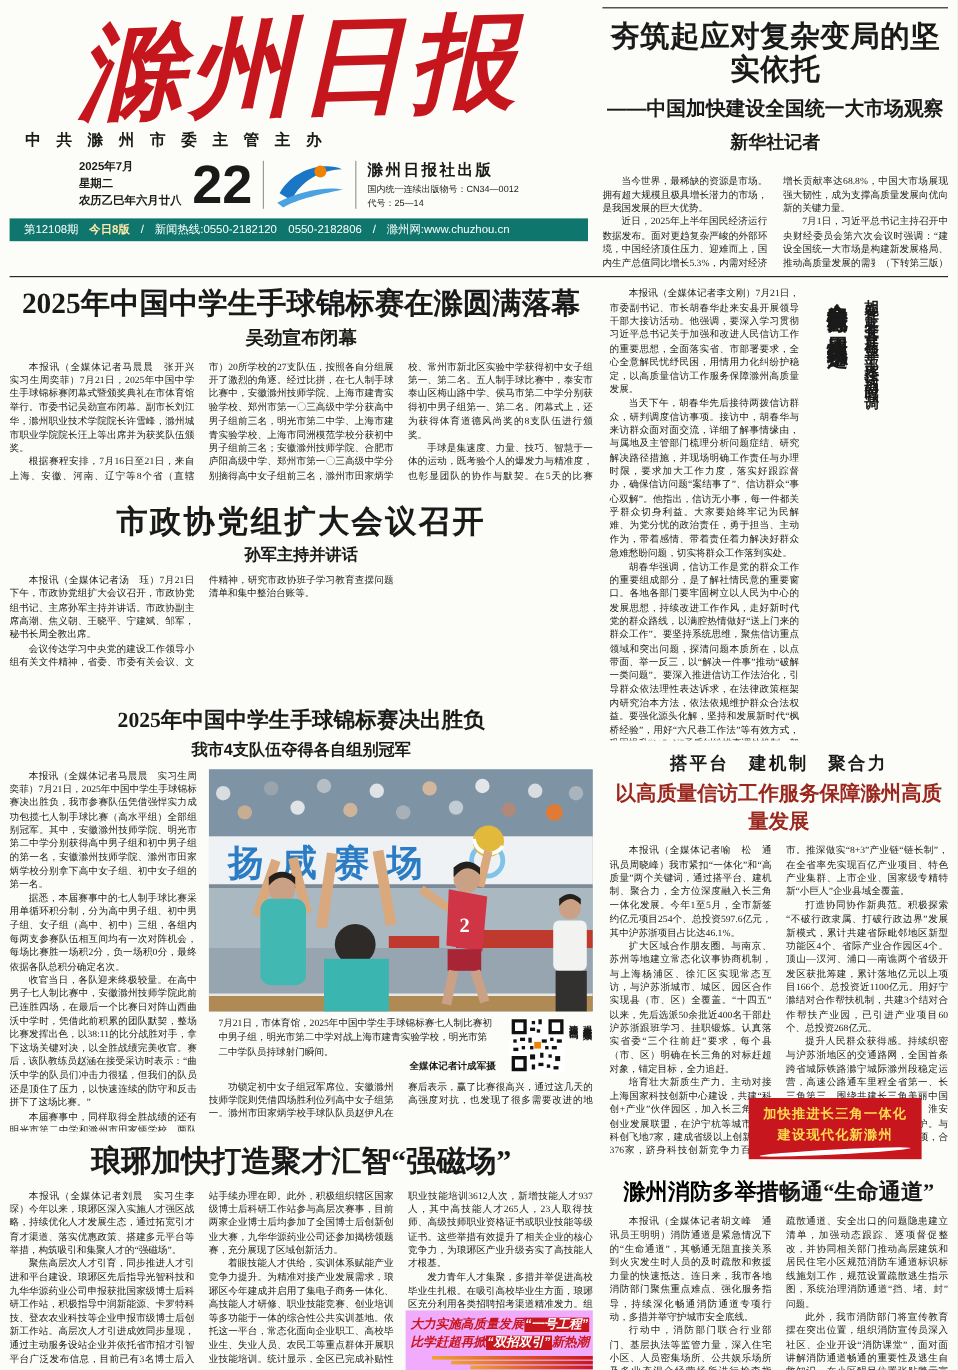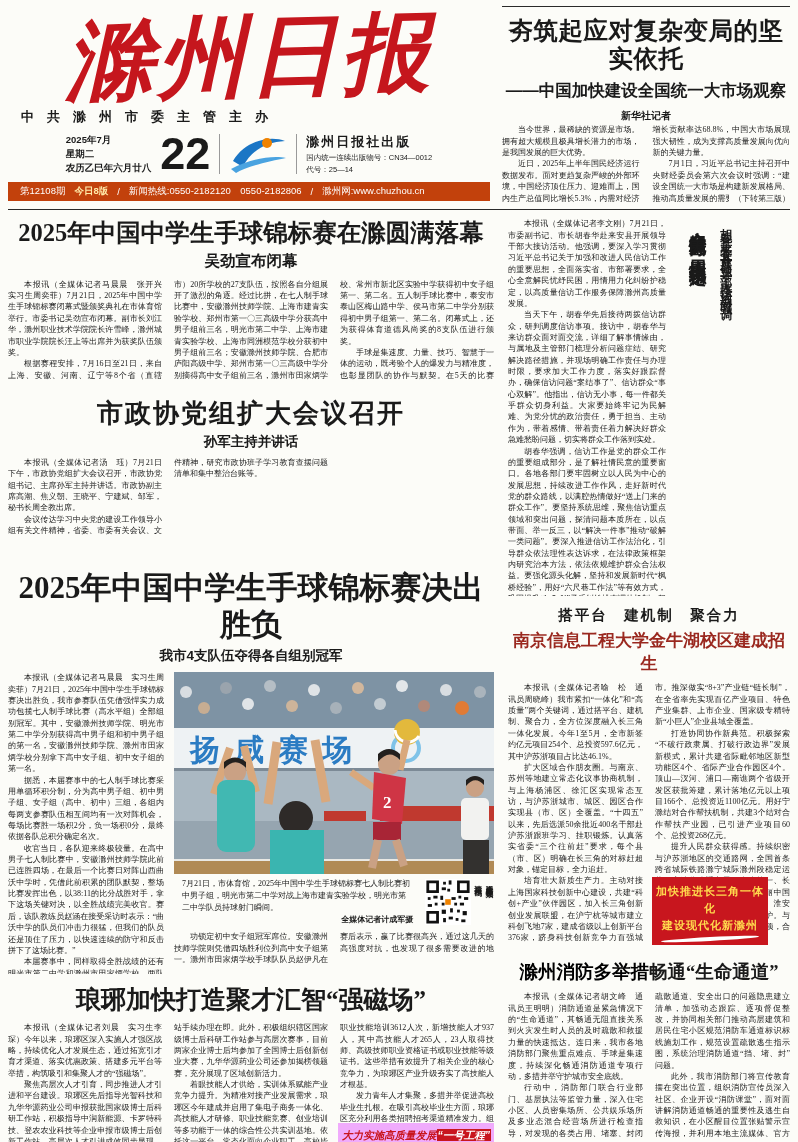--- a/index.html
+++ b/index.html
@@ -17,30 +17,30 @@
                   margin-top:6px; padding-left:13px; }
   .date-row { display:flex; align-items:center; justify-content:center; gap:9px; margin-top:7px; }
   .date-block { font-size:9.5px; font-weight:bold; text-align:left;
                 font-family:"Liberation Sans",sans-serif; line-height:1.45; }
   .day-num { font-size:45px; font-weight:900; font-family:"Liberation Sans",sans-serif; line-height:0.9; }
   .vdiv { width:1px; height:40px; background:#9a9a9a; }
   .logo-box svg { display:block; }
   .pub-block { font-family:"Liberation Sans",sans-serif; }
   .pub-name { font-size:13px; font-weight:900; letter-spacing:2px; }
   .pub-line { font-size:7.5px; margin-top:2px; color:#222; }
-  .blue-bar { margin-top:7px; height:19px; background:#c2410c; color:#fff; display:flex;
+  .blue-bar { margin-top:7px; height:19px; background:#0f766e; color:#fff; display:flex;
               align-items:center; gap:9px; padding:0 12px; font-size:9.5px;
               font-family:"Liberation Sans",sans-serif; white-space:nowrap; }
   .pages-bold { font-weight:bold; color:#ffe9a8; }
 
   .top-article { flex:1; margin-left:12px; border-top:1.5px solid #2a2a2a; padding-top:10px; }
   .ta-title { font-size:24.5px; font-weight:900; text-align:center; letter-spacing:0.5px; line-height:1.15; }
   .ta-sub { font-size:16.5px; font-weight:bold; font-family:"Liberation Sans",sans-serif;
             text-align:center; margin-top:7px; }
-  .ta-byline { font-size:10px; font-weight:bold; text-align:center; margin:7px 0 1px; }
+  .ta-byline { font-size:15px; font-weight:bold; text-align:center; margin:7px 0 17px; }
   .ta-body { column-count:2; column-gap:13px; column-fill:auto; height:80px; overflow:hidden;
              font-size:8px; line-height:1.42; text-align:justify; position:relative; }
   .ta-body p, .pbody p { margin:0; text-indent:2em; }
   .turn-note { position:absolute; right:0; bottom:0; font-size:8px; background:#fcfcf8; padding-left:5px; }
 
   .page-rule { height:1px; background:#2a2a2a; margin-top:5px; }
 
   
   .main { display:flex; margin-top:8px; }
   .col-left { width:486px; flex:none; }
@@ -55,21 +55,21 @@
   .sub-sans { font-size:13.5px; font-weight:bold; text-align:center; margin-top:4px;
               font-family:"Liberation Sans",sans-serif; }
 
   .art1-title { font-size:24.5px; }
   .art1-body { height:110px; margin-top:7px; }
   .art2 { margin-top:9px; }
   .art2-title { font-size:26px; letter-spacing:2px; }
   .art2-body { height:102px; margin-top:6px; }
 
   .art3 { margin-top:10px; }
-  .art3-title { font-size:31px;text-align:center; }
+  .art3-title { font-size:18px;text-align:center; }
   .art3-content { display:flex; margin-top:7px; }
   .art3-leftcol { width:156px; flex:none; height:302px; }
   .art3-right { flex:1; padding-left:10px; }
   .photo-svg { width:100%; height:202px; display:block; }
   .caption-row { display:flex; margin-top:4px; align-items:center; }
   .caption { flex:1; font-size:8px; line-height:1.5; padding:0 8px; }
   .credit { display:block; text-align:right; font-weight:bold; }
   .qr-wrap { display:flex; flex:none; margin-left:4px; }
   .qr-wrap svg { width:46px; height:46px; }
   .qr-label { writing-mode:vertical-rl; font-size:7.5px; font-weight:bold; line-height:1.25;
@@ -96,21 +96,21 @@
   .v-headline { writing-mode:vertical-rl; font-size:17px; font-weight:900; letter-spacing:1px;
                 line-height:1.55; margin-left:18px; }
   .v-kicker { writing-mode:vertical-rl; font-size:12px; font-weight:bold; letter-spacing:4px;
               font-family:"Liberation Sans",sans-serif; margin-left:7px; margin-right:24px; line-height:1.5; }
 
   .artB { margin-top:10px; position:relative; }
   .artB-kicker { font-size:14.5px; font-weight:bold; letter-spacing:2px; text-align:center;
                  font-family:"Liberation Sans",sans-serif; }
   .artB-title { font-size:17px; font-weight:900; color:#9a281f; text-align:center; margin-top:4px; }
   .artB-body { height:266px; margin-top:7px; }
-  .red-box { position:absolute; right:22px; bottom:3px; width:116px; background:#c8161e;
+  .red-box { position:absolute; right:22px; bottom:3px; width:144px; background:#c8161e;
              color:#ffd94d; text-align:center; font-weight:900; font-size:11px;
              padding:6px 3px 11px; letter-spacing:1px; line-height:1.55; z-index:2; }
   .red-box::after { content:""; position:absolute; left:9px; right:9px; bottom:4px; height:4px;
                     background:#fff; border-radius:50%; transform:rotate(-3deg); }
 
   .artC { margin-top:11px; }
   .artC-title { font-size:18.5px; font-weight:900; text-align:center; }
   .artC-title .red { color:#000000; }
   .artC-body { height:158px; margin-top:7px; }
 </style>
@@ -345,40 +345,40 @@
             <p>本报讯（全媒体记者李文刚）7月21日，市委副书记、市长胡春华赴来安县开展领导干部大接访活动。他强调，要深入学习贯彻习近平总书记关于加强和改进人民信访工作的重要思想，全面落实省、市部署要求，全心全意解民忧纾民困，用情用力化纠纷护稳定，以高质量信访工作服务保障滁州高质量发展。</p>
             <p>当天下午，胡春华先后接待两拨信访群众，研判调度信访事项。接访中，胡春华与来访群众面对面交流，详细了解事情缘由，与属地及主管部门梳理分析问题症结、研究解决路径措施，并现场明确工作责任与办理时限，要求加大工作力度，落实好跟踪督办，确保信访问题“案结事了”、信访群众“事心双解”。他指出，信访无小事，每一件都关乎群众切身利益。大家要始终牢记为民解难、为党分忧的政治责任，勇于担当、主动作为，带着感情、带着责任着力解决好群众急难愁盼问题，切实将群众工作落到实处。</p>
             <p>胡春华强调，信访工作是党的群众工作的重要组成部分，是了解社情民意的重要窗口。各地各部门要牢固树立以人民为中心的发展思想，持续改进工作作风，走好新时代党的群众路线，以满腔热情做好“送上门来的群众工作”。要坚持系统思维，聚焦信访重点领域和突出问题，探清问题本质所在，以点带面、举一反三，以“解决一件事”推动“破解一类问题”。要深入推进信访工作法治化，引导群众依法理性表达诉求，在法律政策框架内研究治本方法，依法依规维护群众合法权益。要强化源头化解，坚持和发展新时代“枫桥经验”，用好“六尺巷工作法”等有效方式，巩固提升“1+5+N”矛盾纠纷排查调处机制，努力将矛盾纠纷化解在早、化解在小、化解在基层。</p>
           </div>
         <div class="v-headline">全心全意解民忧纾民困　用情用力化纠纷护稳定</div>
         <div class="v-kicker">胡春华赴来安县开展领导干部大接访活动时强调</div>
       </div>
 
       <div class="artB">
         <div class="artB-kicker">搭平台　建机制　聚合力</div>
-        <div class="artB-title">南京信息工程大学金牛湖校区建成招生</div>
+        <div class="artB-title">以高质量信访工作服务保障滁州高质量发展</div>
         <div class="pbody cols2 artB-body">
             <p>本报讯（全媒体记者喻　松　通讯员周晓峰）我市紧扣“一体化”和“高质量”两个关键词，通过搭平台、建机制、聚合力，全方位深度融入长三角一体化发展。今年1至5月，全市新签约亿元项目254个、总投资597.6亿元，其中沪苏浙项目占比达46.1%。</p>
             <p>扩大区域合作朋友圈。与南京、苏州等地建立常态化议事协商机制，与上海杨浦区、徐汇区实现常态互访，与沪苏浙城市、城区、园区合作实现县（市、区）全覆盖。“十四五”以来，先后选派50余批近400名干部赴沪苏浙跟班学习、挂职锻炼。认真落实省委“三个往前赶”要求，每个县（市、区）明确在长三角的对标赶超对象，锚定目标，全力追赶。</p>
             <p>培育壮大新质生产力。主动对接上海国家科技创新中心建设，共建“科创+产业”伙伴园区，加入长三角创新创业发展联盟，在沪宁杭等城市建立科创飞地7家，建成省级以上创新平台376家，跻身科技创新竞争力百强城市。推深做实“8+3”产业链“链长制”，在全省率先实现百亿产业项目、特色产业集群、上市企业、国家级专精特新“小巨人”企业县域全覆盖。</p>
             <p>打造协同协作新典范。积极探索“不破行政隶属、打破行政边界”发展新模式，累计共建省际毗邻地区新型功能区4个、省际产业合作园区4个。顶山—汊河、浦口—南谯两个省级开发区获批筹建，累计落地亿元以上项目166个、总投资近1100亿元。用好宁滁结对合作帮扶机制，共建3个结对合作帮扶产业园，已引进产业项目60个、总投资268亿元。</p>
             <p>提升人民群众获得感。持续织密与沪苏浙地区的交通路网，全国首条跨省城际铁路滁宁城际滁州段稳定运营，高速公路通车里程全省第一、长三角第三。围绕共建长三角美丽中国先行区，与南京、合肥、扬州、淮安等城市共抓跨区域生态环境保护。与长三角城市开展医疗合作200余项，合作办学10所，南京信息工程大学金牛湖校区建成招生。</p>
           </div>
         <div class="red-box">
           <div>加快推进长三角一体化</div>
           <div>建设现代化新滁州</div>
         </div>
       </div>
 
       <div class="artC">
         <div class="artC-title">
           <span class="red">滁州消防多举措</span><span>畅通“生命通道”</span>
         </div>
         <div class="pbody cols2 artC-body">
-            <p>本报讯（全媒体记者胡文峰　通讯员王明明）消防通道是紧急情况下的“生命通道”，其畅通无阻直接关系到火灾发生时人员的及时疏散和救援力量的快速抵达。连日来，我市各地消防部门聚焦重点难点、手球是集速度，持续深化畅通消防通道专项行动，多措并举守护城市安全底线。</p>
+            <p>本报讯（全媒体记者胡文峰　通讯员王明明）消防通道是紧急情况下的“生命通道”，其畅通无阻直接关系到火灾发生时人员的及时疏散和救援力量的快速抵达。连日来，我市各地消防部门聚焦重点难点、强化服务指导，持续深化畅通消防通道专项行动，多措并举守护城市安全底线。</p>
             <p>行动中，消防部门联合行业部门、基层执法等监管力量，深入住宅小区、人员密集场所、公共娱乐场所及多业态混合经营场所进行检查指导，对发现的各类占用、堵塞、封闭疏散通道、安全出口的问题隐患建立清单，加强动态跟踪、逐项督促整改，并协同相关部门推动高层建筑和居民住宅小区规范消防车通道标识标线施划工作，规范设置疏散逃生指示图，系统治理消防通道“挡、堵、封”问题。</p>
             <p>此外，我市消防部门将宣传教育摆在突出位置，组织消防宣传员深入社区、企业开设“消防课堂”，面对面讲解消防通道畅通的重要性及逃生自救知识，在小区醒目位置张贴警示宣传海报，并利用本地主流媒体、官方新媒体平台高频发布消防安全提示和警示案例，营造“共同守护通道畅通”的浓厚氛围。</p>
           </div>
       </div>
 
     </div>
   </div>
 
 </div>
 

